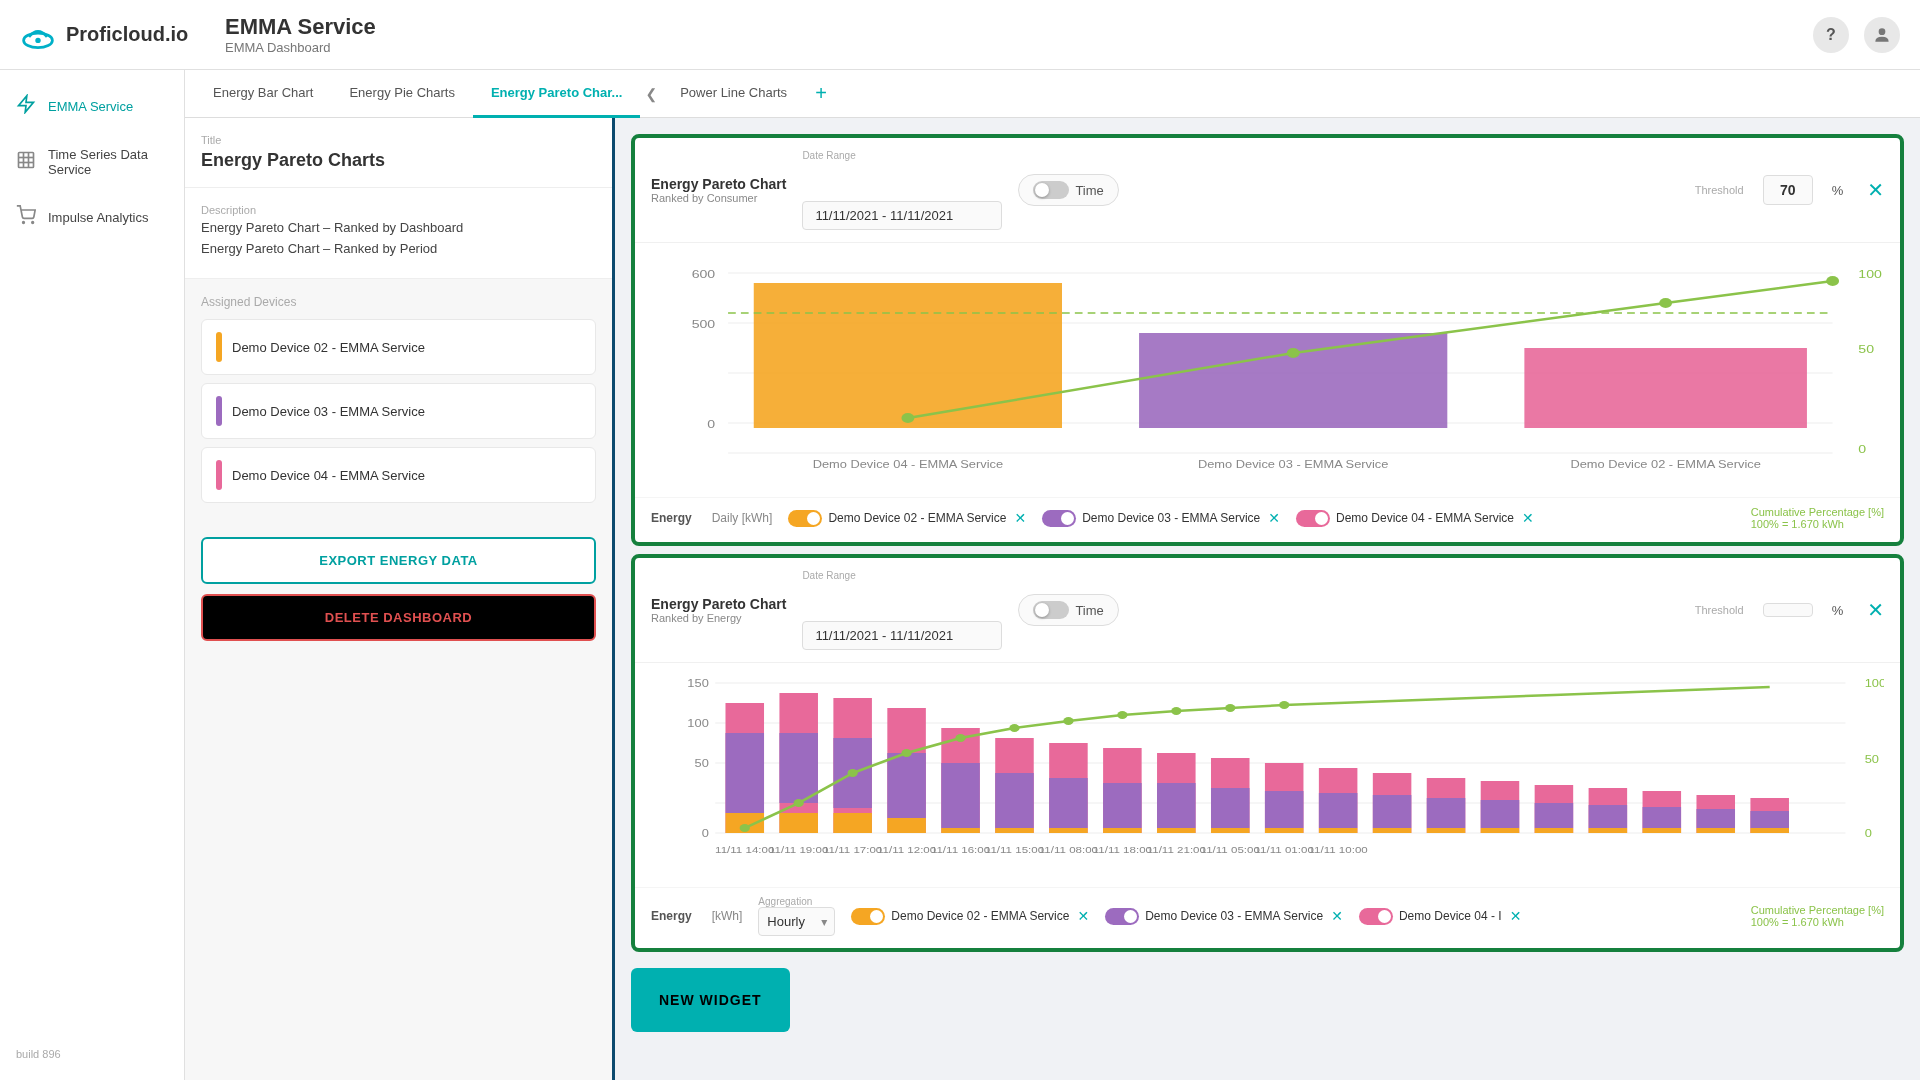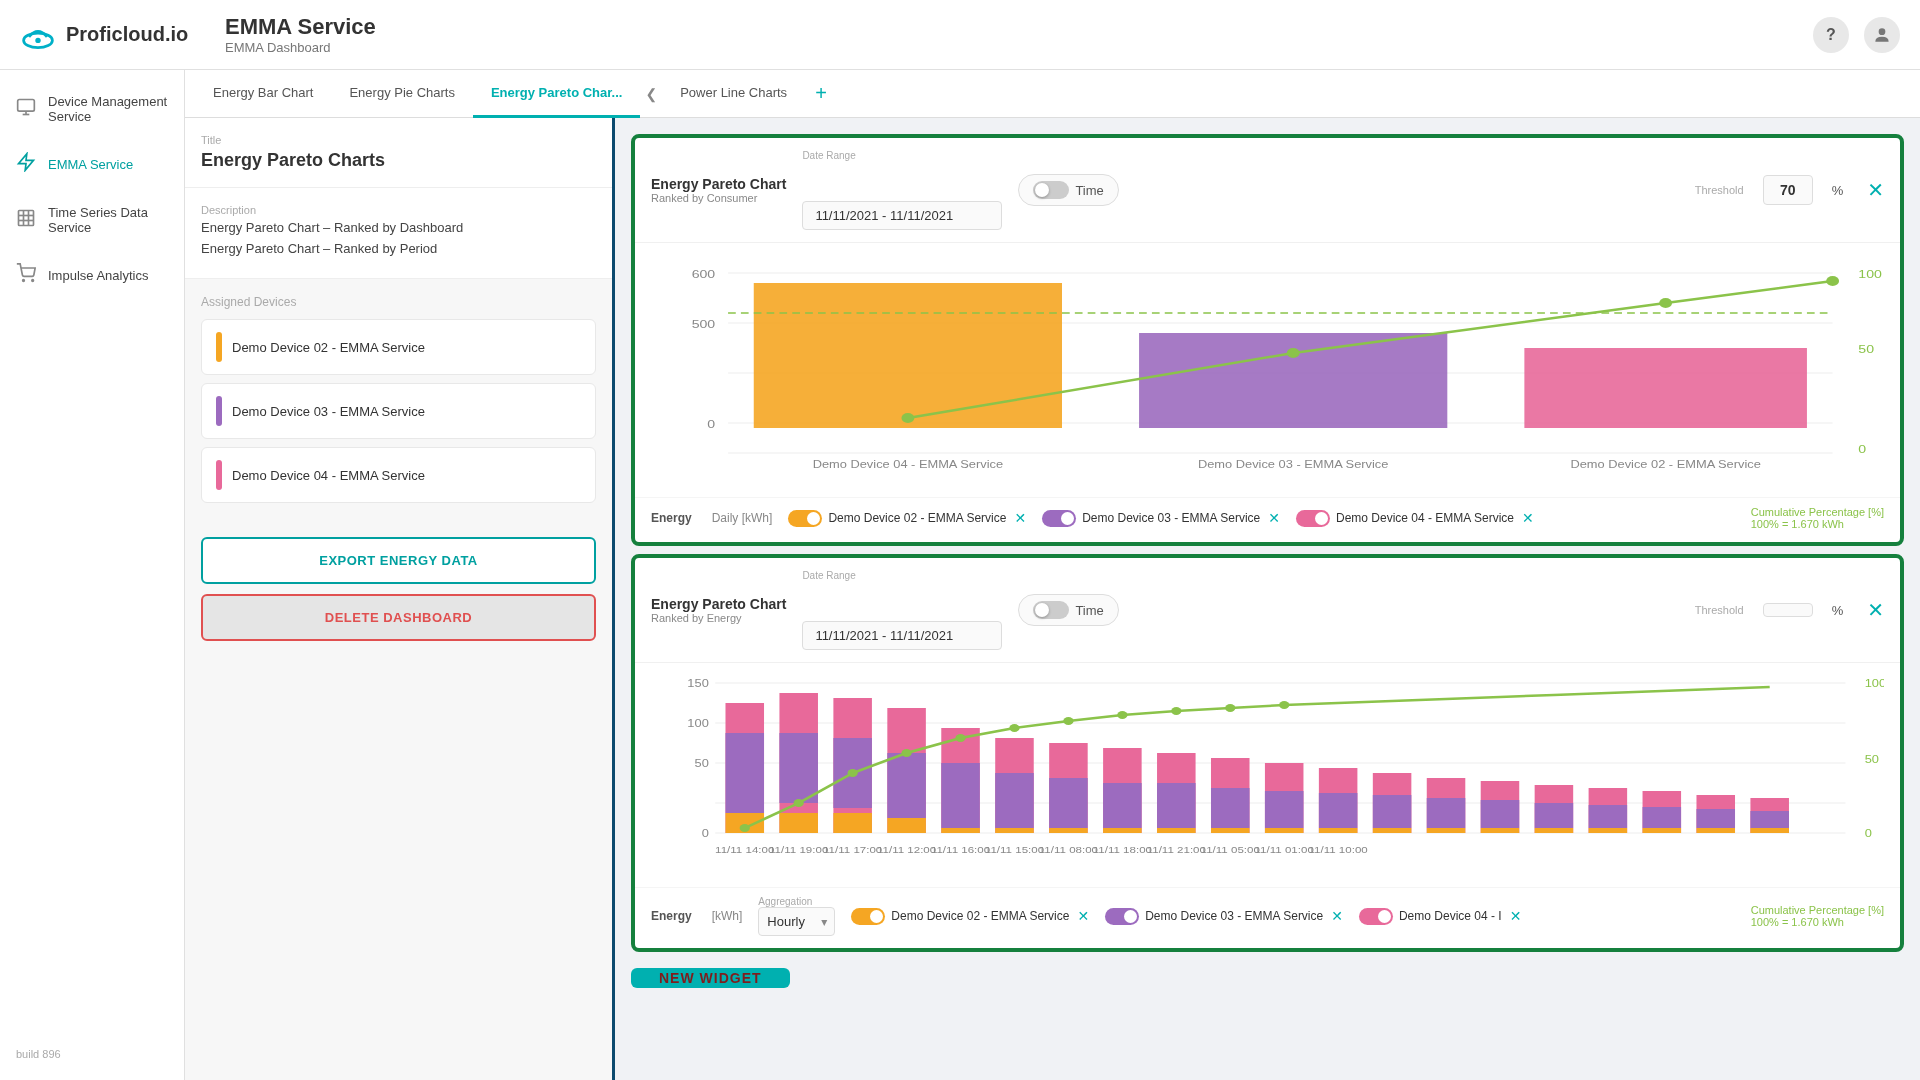--- a/index.html
+++ b/index.html
@@ -85,21 +85,21 @@
 
     .btn-export {
       display: block; width: calc(100% - 32px); margin: 10px 16px;
       padding: 14px; text-align: center; border: 2px solid #00a0a0;
       color: #00a0a0; background: #fff; border-radius: 6px; cursor: pointer;
       font-size: 13px; font-weight: 700; letter-spacing: 0.5px;
     }
     .btn-delete {
       display: block; width: calc(100% - 32px); margin: 10px 16px;
       padding: 14px; text-align: center; border: 2px solid #e05050;
-      color: #e05050; background: #e5e5e5; border-radius: 6px; cursor: pointer;
+      color: #e05050; background: #000000; border-radius: 6px; cursor: pointer;
       font-size: 13px; font-weight: 700; letter-spacing: 0.5px;
     }
 
     
     .charts-area { flex: 1; overflow-y: auto; padding: 16px; background: #f0f2f5; }
 
     
     .chart-card {
       background: #fff; border-radius: 8px; margin-bottom: 8px;
       border: 4px solid #15803d; overflow: hidden;
@@ -168,22 +168,22 @@
       border: 1px solid #ddd; border-radius: 4px; padding: 6px 24px 6px 8px;
       font-size: 13px; color: #333; background: #fafafa; appearance: none; cursor: pointer;
     }
     .aggregation-wrapper { position: relative; display: inline-block; }
     .aggregation-wrapper::after {
       content: '▾'; position: absolute; right: 8px; top: 50%; transform: translateY(-50%);
       font-size: 12px; color: #888; pointer-events: none;
     }
 
     .new-widget-btn {
-      background: #00b0b0; color: #7f1d1d; border: none; border-radius: 6px;
-      padding: 2px 28px; font-size: 14px; font-weight: 700; letter-spacing: 1px;
+      background: #00b0b0; color: #000000; border: none; border-radius: 6px;
+      padding: 24px 28px; font-size: 14px; font-weight: 700; letter-spacing: 1px;
       cursor: pointer; margin: 8px 0 16px 0;
     }
   </style>
 </head>
 <body>
 
 <div class="top-header">
   <div class="logo-area">
     <svg class="logo-icon" viewBox="0 0 40 40">
       <ellipse cx="20" cy="26" rx="16" ry="8" fill="none" stroke="#00b0c8" stroke-width="3"></ellipse>
@@ -203,30 +203,20 @@
         <circle cx="12" cy="8" r="4" fill="#777"></circle>
         <path d="M4 20 Q4 14 12 14 Q20 14 20 20" fill="#777"></path>
       </svg>
     </div>
   </div>
 </div>
 
 <div class="main-layout">
 
   <div class="sidebar">
-    <div class="sidebar-item">
-      <span class="sidebar-item-icon">
-        <svg width="20" height="20" viewBox="0 0 24 24" fill="none" stroke="#888" stroke-width="2">
-            <rect x="2" y="3" width="20" height="14" rx="2"></rect>
-            <line x1="8" y1="21" x2="16" y2="21"></line>
-            <line x1="12" y1="17" x2="12" y2="21"></line>
-          </svg>
-      </span>
-      <span style="font-size:13px;color:#444;font-weight:500;">Device Management Service</span>
-    </div>
     <div class="sidebar-item active">
       <span class="sidebar-item-icon">
         <svg width="20" height="20" viewBox="0 0 24 24" fill="none" stroke="#00a0a0" stroke-width="2">
             <path d="M13 2L3 14h9l-1 8 10-12h-9l1-8z"></path>
           </svg>
       </span>
       <span style="font-size:13px;color:#00a0a0;font-weight:500;">EMMA Service</span>
     </div>
     <div class="sidebar-item">
       <span class="sidebar-item-icon">

